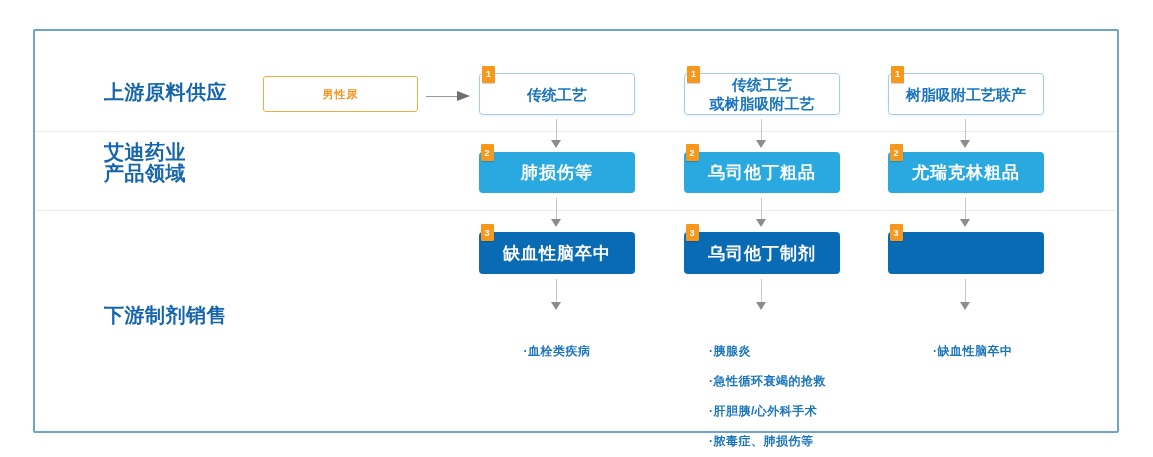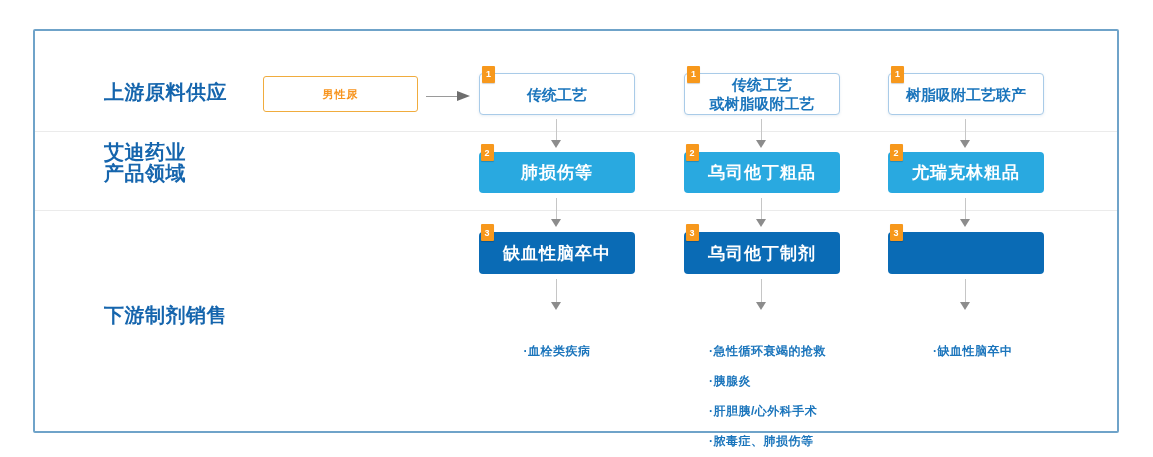--- a/index.html
+++ b/index.html
@@ -145,22 +145,22 @@
     </div>
   <div class="box prep c2">
     <span class="badge">3</span>
     <span>乌司他丁制剂</span>
   </div>
   <div class="v-arrow r3 vc2">
       <div class="stem"></div>
       <div class="head"></div>
     </div>
   <div class="indications ic2">
+    <div>·胰腺炎</div>
     <div>·急性循环衰竭的抢救</div>
-    <div>·胰腺炎</div>
     <div>·肝胆胰/心外科手术</div>
     <div>·脓毒症、肺损伤等</div>
   </div>
 
   <div class="box process c3">
     <span class="badge">1</span>
     <span>树脂吸附工艺联产</span>
   </div>
   <div class="v-arrow r1 vc3">
       <div class="stem"></div>

